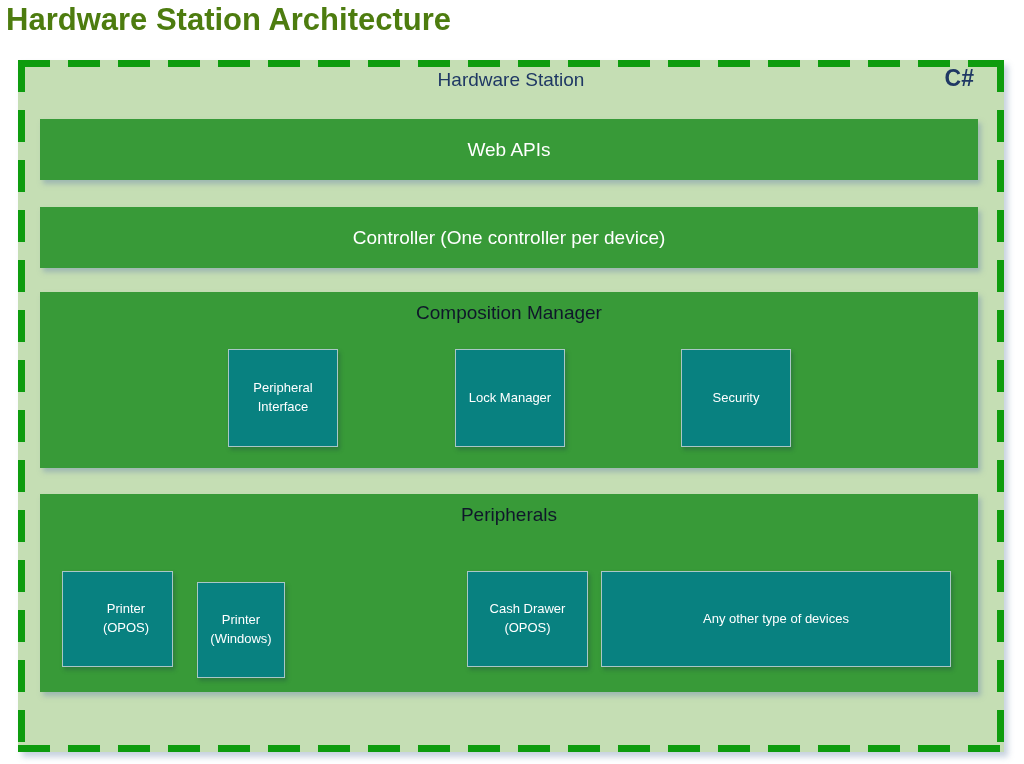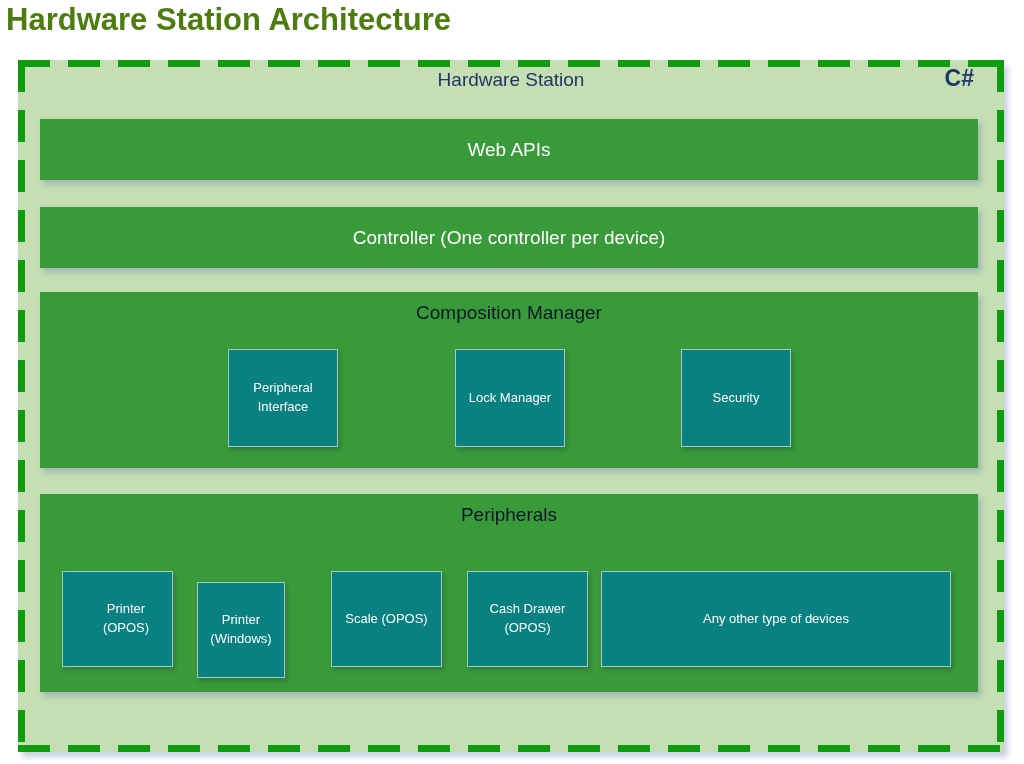--- a/index.html
+++ b/index.html
@@ -116,23 +116,20 @@
   </div>
 
   <div class="section section-periph">
     <div class="section-title">Peripherals</div>
     <div class="tbox p0">
       <span>Printer (OPOS)</span>
     </div>
     <div class="tbox p1">
       <span>Printer (Windows)</span>
     </div>
-    <div class="tbox p2">
-      <span>Scale (OPOS)</span>
-    </div>
     <div class="tbox p3">
       <span>Cash Drawer (OPOS)</span>
     </div>
     <div class="tbox p4">
       <span>Any other type of devices</span>
     </div>
   </div>
 </div>
 
 </body></html>

